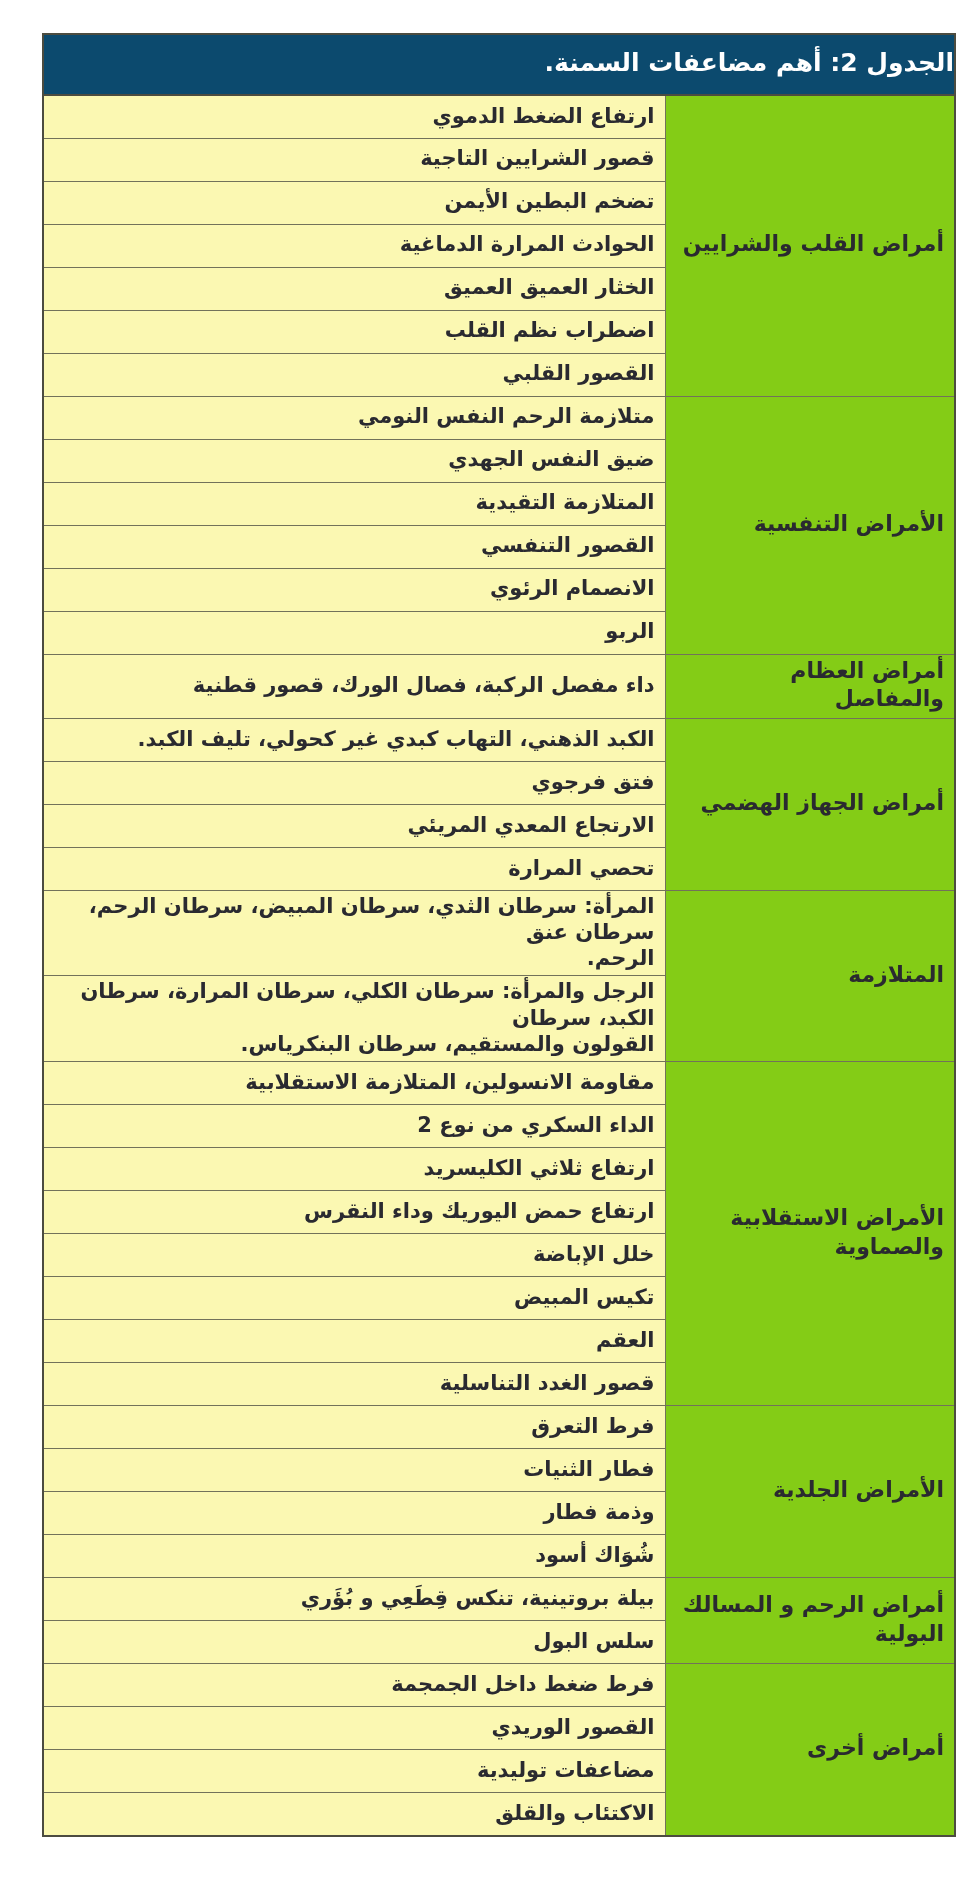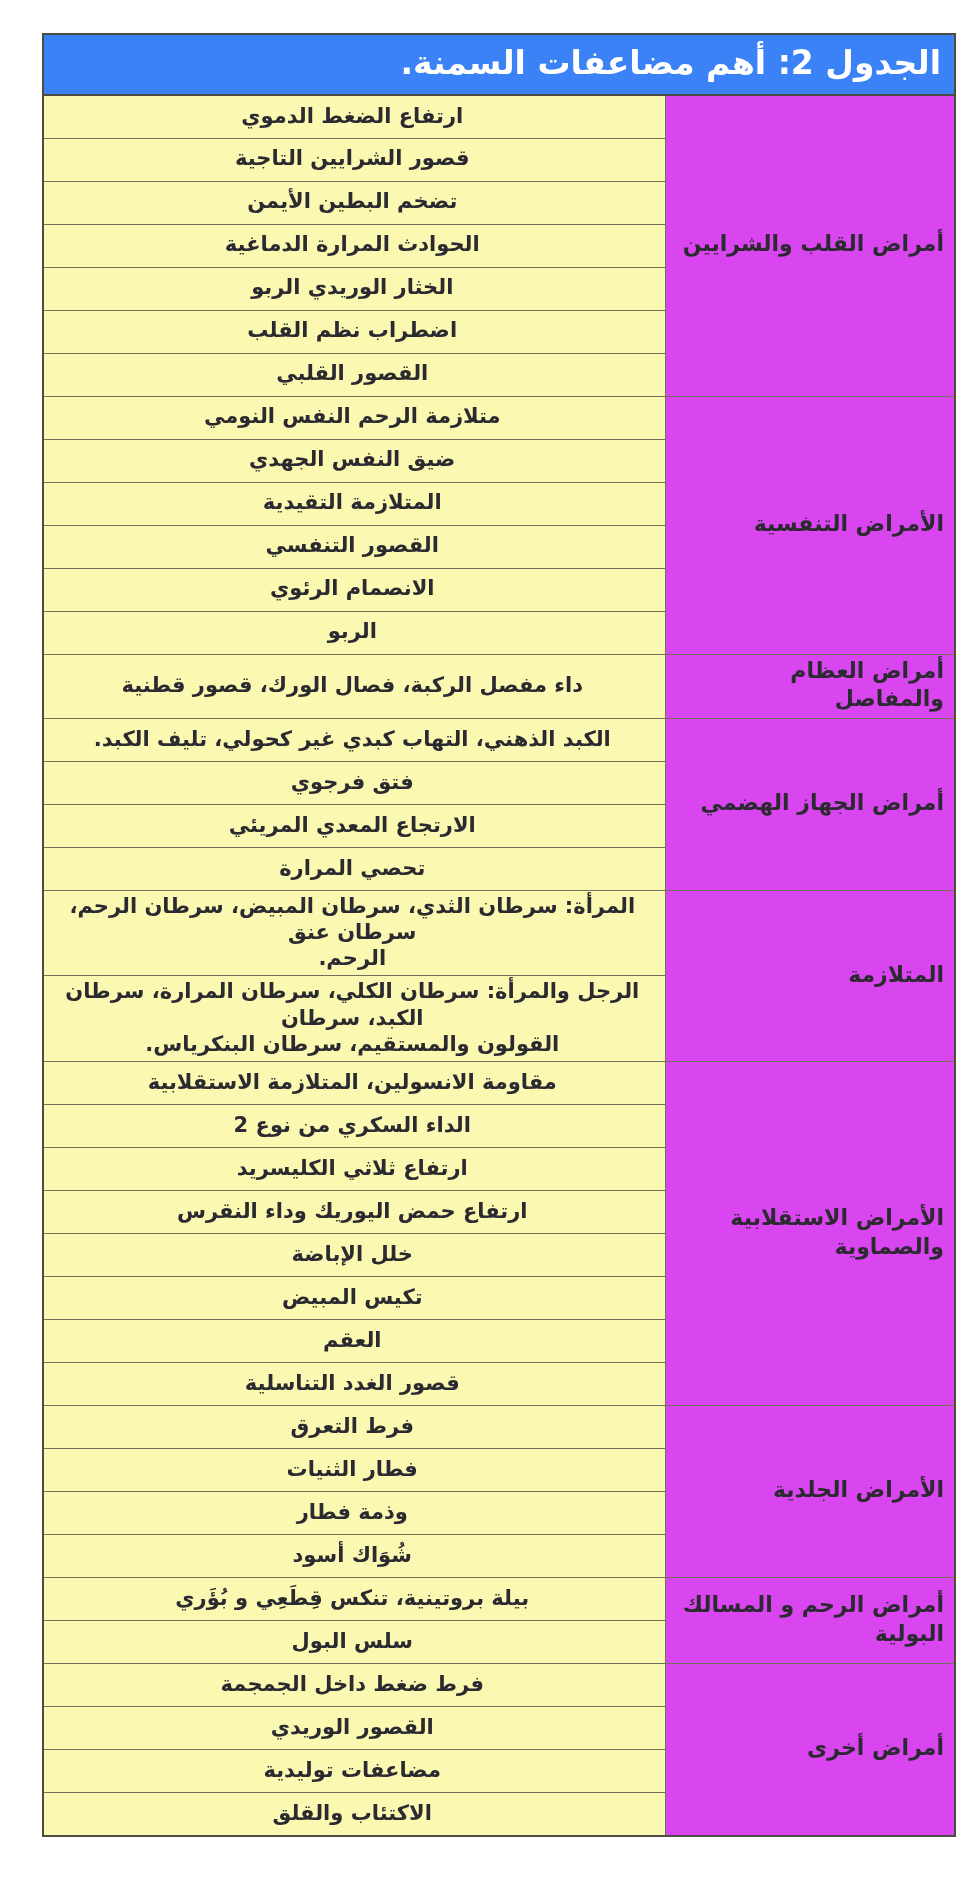--- a/index.html
+++ b/index.html
@@ -19,44 +19,44 @@
     background: #ffffff;
   }
   table.obesity {
     width: 912px;
     border-collapse: collapse;
     table-layout: fixed;
     border: 2px solid #4c4c40;
   }
   th.title-cell {
     height: 55px;
-    background: #3b82f6;
+    background: #0c4a6e;
     color: #ffffff;
-    font-size: 33px;
+    font-size: 25px;
     font-weight: bold;
     text-align: right;
-    padding: 0 13px 4px 6px;
+    padding: 0 0 4px 6px;
     border: 2px solid #4c4c40;
   }
   tr.data-row { height: 43px; }
   td {
     border: 1.4px solid #72725a;
     font-weight: bold;
     color: #2a2a30;
     vertical-align: middle;
   }
   td.item {
     background: #fbf8b2;
     font-size: 21px;
     line-height: 1.25;
-    text-align: center;
+    text-align: right;
     padding: 2px 10px 4px 6px;
   }
   td.cat {
-    background: #d946ef;
+    background: #84cc16;
     font-size: 22px;
     line-height: 1.3;
     text-align: right;
     padding: 2px 10px 4px 16px;
   }
   .multi {
     white-space: pre-line;
     line-height: 2.15;
   }
 </style>
@@ -82,21 +82,21 @@
         <tr class="data-row">
           <td class="item">قصور الشرايين التاجية</td>
         </tr>
         <tr class="data-row">
           <td class="item">تضخم البطين الأيمن</td>
         </tr>
         <tr class="data-row">
           <td class="item">الحوادث المرارة الدماغية</td>
         </tr>
         <tr class="data-row">
-          <td class="item">الخثار الوريدي الربو</td>
+          <td class="item">الخثار العميق العميق</td>
         </tr>
         <tr class="data-row">
           <td class="item">اضطراب نظم القلب</td>
         </tr>
         <tr class="data-row">
           <td class="item">القصور القلبي</td>
         </tr>
         <tr class="data-row">
           <td class="cat" rowspan="6">الأمراض التنفسية</td>
           <td class="item">متلازمة الرحم النفس النومي</td>

